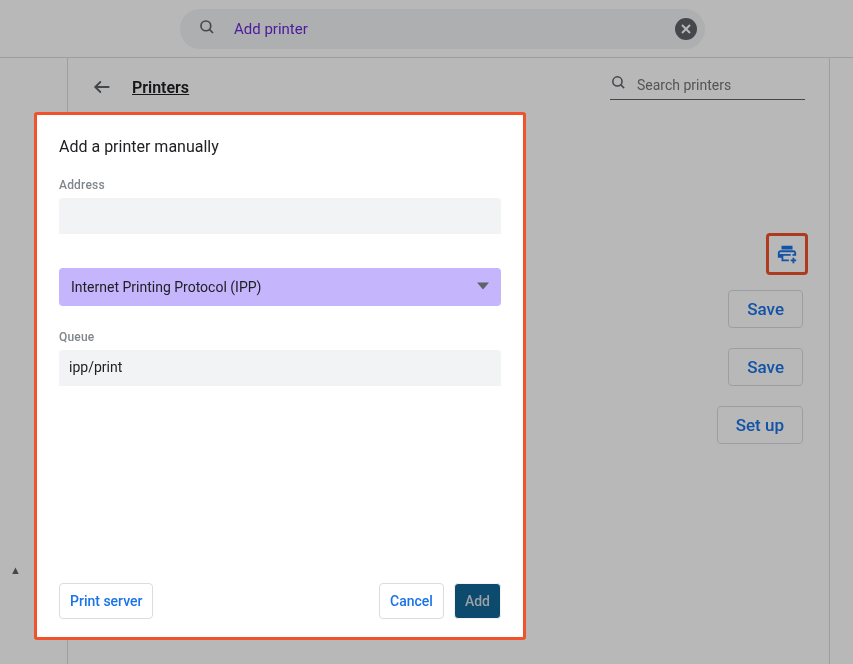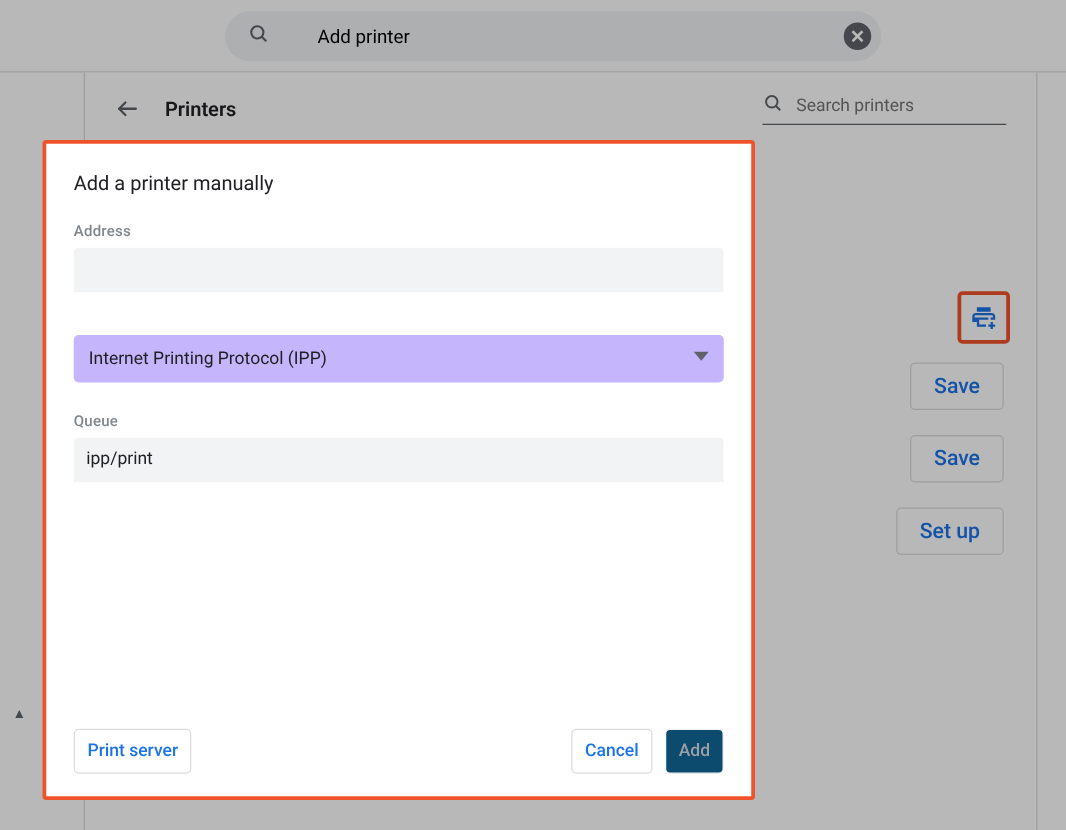--- a/index.html
+++ b/index.html
@@ -26,21 +26,21 @@
   }
   .omnibox {
     width: 525px; height: 40px;
     background: #f1f3f4;
     border-radius: 20px;
     display: flex; align-items: center;
     padding: 0 8px 0 18px;
     color: #5f6368;
     gap: 18px;
   }
-  .omnibox .text { flex: 1; font-size: 15px; color: #000000; margin-left: 20px; }
+  .omnibox .text { flex: 1; font-size: 15px; color: #6d28d9; }
   .omnibox .clear {
     width: 22px; height: 22px; border-radius: 50%;
     background: #5f6368; display: flex; align-items: center; justify-content: center;
   }
   .omnibox .clear svg { stroke: #fff; }
 
   
   .content-col {
     position: absolute;
     left: 67px; top: 58px;
@@ -52,21 +52,21 @@
 
   
   .section-header {
     display: flex; align-items: center;
     height: 58px;
     padding: 0 24px;
     gap: 20px;
   }
   .back-arrow { color: #5f6368; display: flex; }
 
-  .section-title { font-size: 16px; font-weight: 600; color: #202124; flex: 0 0 auto; }
+  .section-title { font-size: 16px; font-weight: 600; color: #202124; flex: 0 0 auto; text-decoration: underline; }
   .header-spacer { flex: 1; }
   .search-printers {
     display: flex; align-items: center; gap: 10px;
     border-bottom: 1px solid #5f6368;
     padding-bottom: 4px;
     width: 195px;
     color: #5f6368;
   }
   .search-printers input {
     border: none; outline: none; background: transparent;
@@ -107,21 +107,21 @@
     position: absolute;
     left: 10px; top: 564px;
     color: #5f6368;
     font-size: 11px;
   }
 
   
   .dialog {
     position: absolute;
     left: 34px; top: 112px;
-    width: 570px; height: 528px;
+    width: 492px; height: 528px;
     background: #fff;
     border: 3px solid #f0532b;
     border-radius: 3px;
     padding: 22px 22px 18px 22px;
     display: flex; flex-direction: column;
     z-index: 10;
   }
   .dialog-title {
     font-size: 16px; color: #202124; font-weight: 400;
     margin-bottom: 12px;

